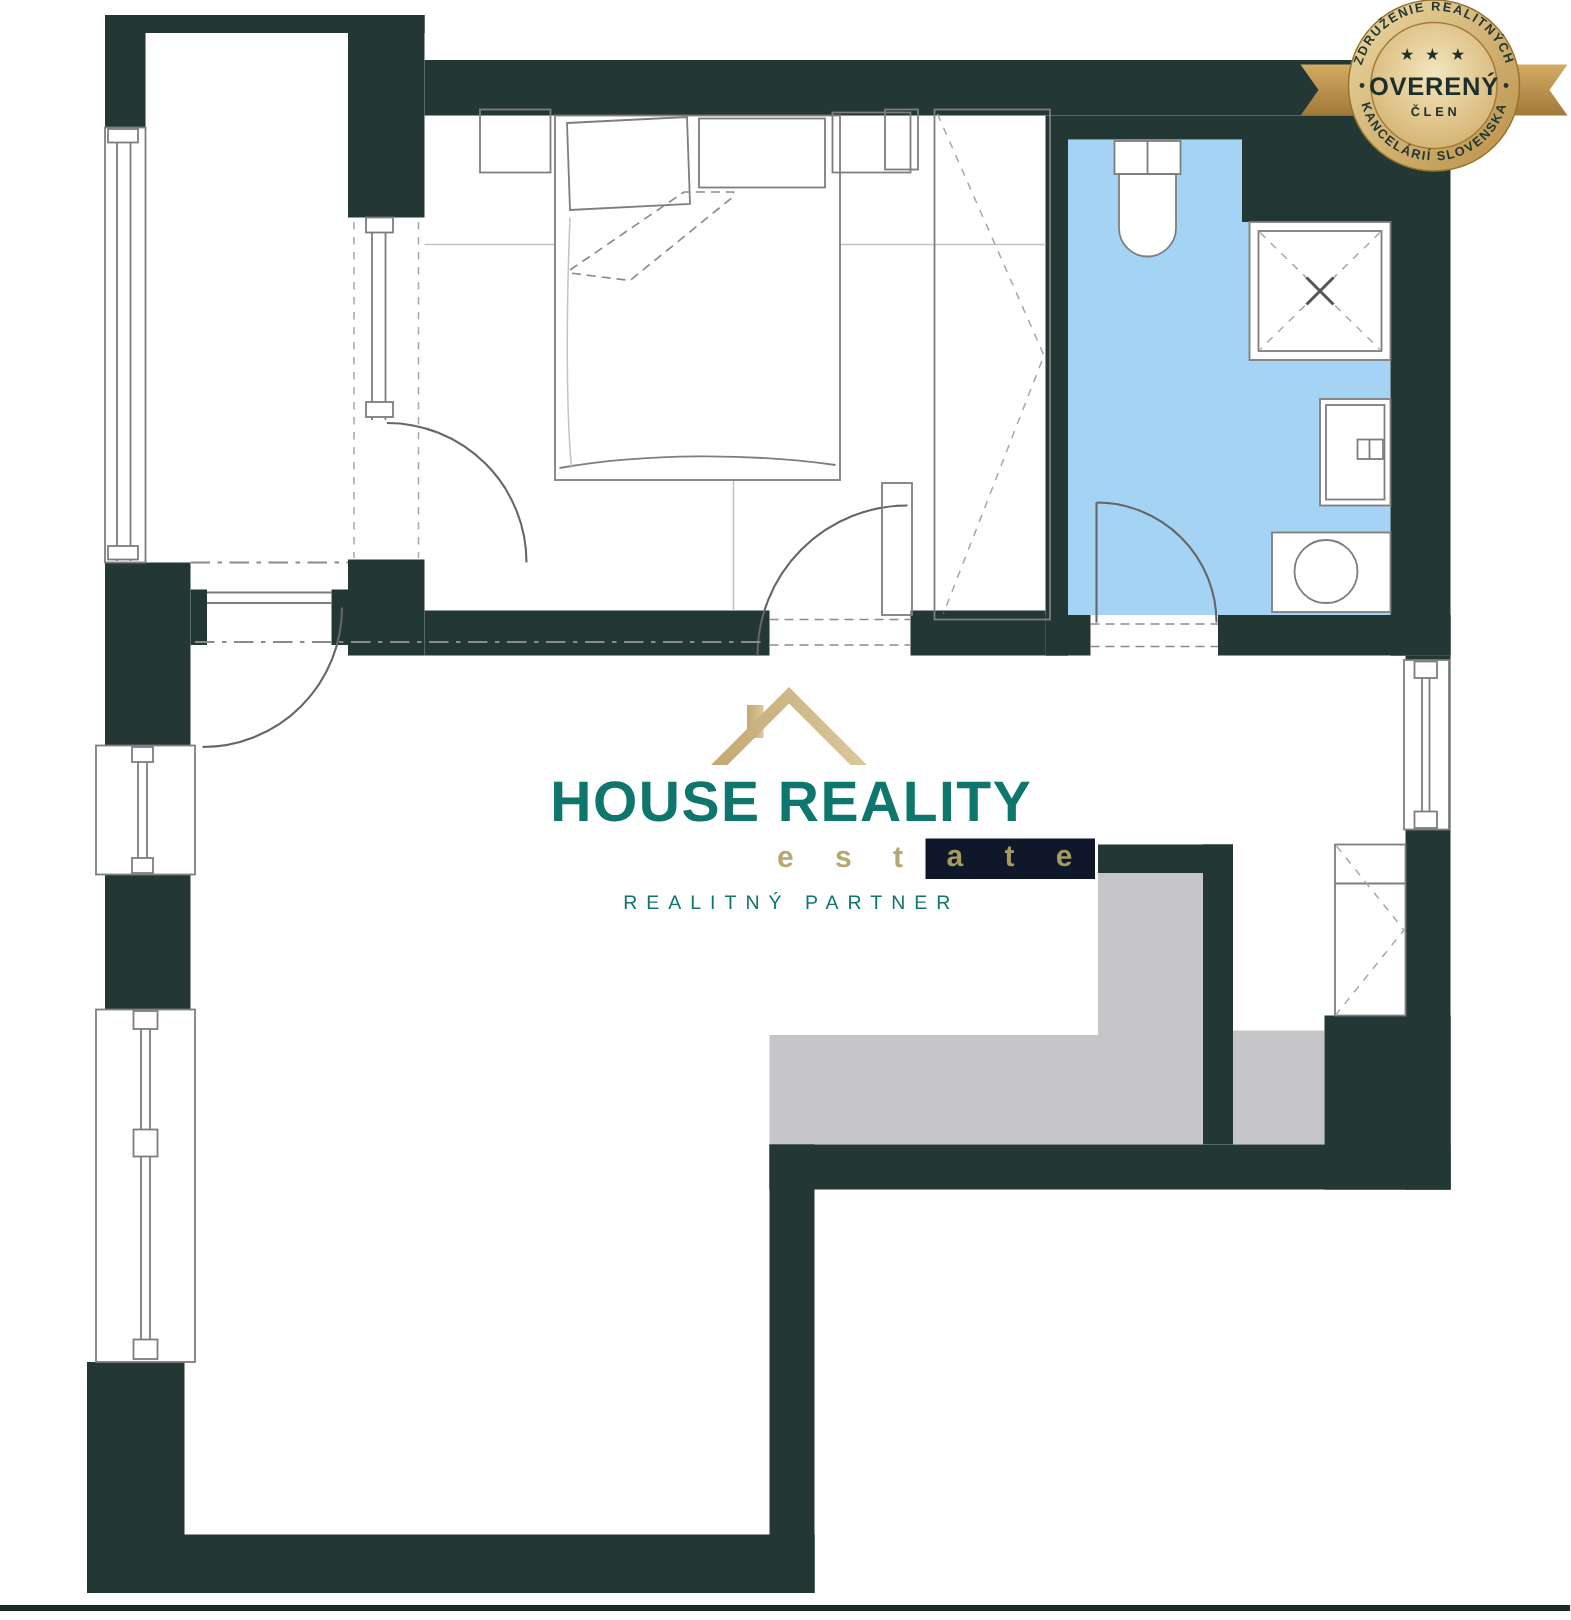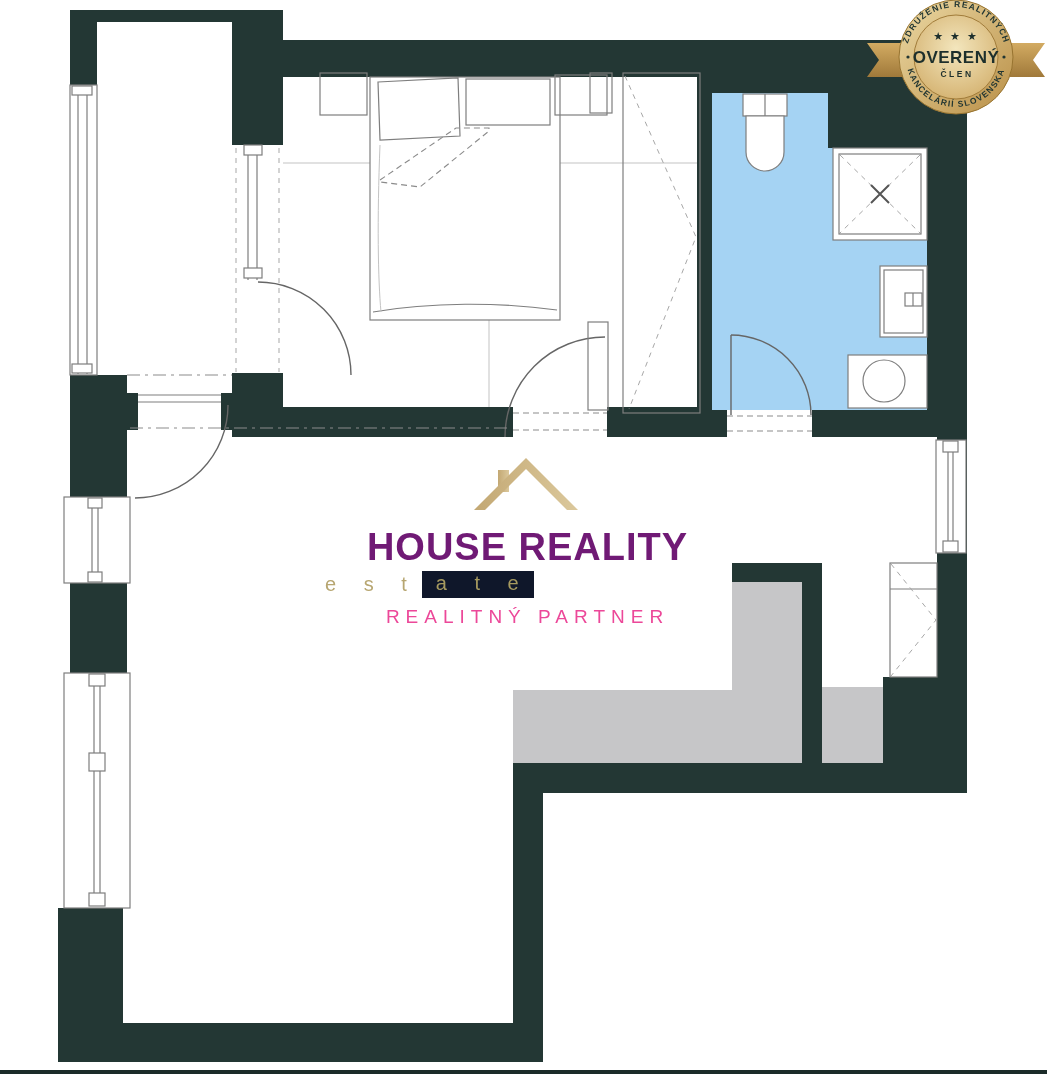--- a/index.html
+++ b/index.html
@@ -11,25 +11,25 @@
   .lnfill{fill:#ffffff;stroke:#7e7e7e;stroke-width:1.2;}
   .faint{fill:none;stroke:#c3c3c3;stroke-width:1;}
   .dash{fill:none;stroke:#8b8b8b;stroke-width:1.1;stroke-dasharray:6 4;}
   .dashdot{fill:none;stroke:#8b8b8b;stroke-width:1.2;stroke-dasharray:13 5 3 5;}
   .dash2{fill:none;stroke:#a7a7a7;stroke-width:1;stroke-dasharray:5 5;}
   .arc{fill:none;stroke:#666666;stroke-width:1.4;}
   .boldx{fill:none;stroke:#555555;stroke-width:2;}
   
   .logo{position:absolute;left:325px;top:456px;width:405px;text-align:center;z-index:3;}
   .logo-roof{display:block;margin:0 auto;}
-  .logo-title{font-size:38px;font-weight:bold;color:#701a75;letter-spacing:1px;line-height:1.05;margin-top:14px;}
-  .estate-row{margin-top:3px;display:flex;justify-content:flex-start;align-items:center;font-size:20px;}
+  .logo-title{font-size:38px;font-weight:bold;color:#0f766e;letter-spacing:1px;line-height:1.05;margin-top:2px;}
+  .estate-row{margin-top:3px;display:flex;justify-content:flex-end;align-items:center;font-size:20px;font-weight:bold;}
   .estate-prefix{color:#b7a671;letter-spacing:11px;}
   .estate-boxed{background:#0f172a;color:#a69a5f;letter-spacing:11px;padding:1px 4px 3px 14px;margin-left:4px;}
-  .logo-tagline{margin-top:8px;font-size:19px;letter-spacing:6px;color:#ec4899;}
+  .logo-tagline{margin-top:8px;font-size:13px;letter-spacing:6px;color:#0f766e;}
   
   #badge-svg{position:absolute;left:855px;top:0;z-index:4;}
   .badge-arc-text{font-size:8.5px;font-weight:bold;letter-spacing:1.2px;fill:#223632;}
   .badge-title{font-size:17px;font-weight:bold;fill:#1d2f2c;letter-spacing:0.5px;}
   .badge-sub{font-size:8.5px;font-weight:bold;fill:#1d2f2c;letter-spacing:2.5px;}
   .badge-stars{font-size:11px;fill:#1d2f2c;letter-spacing:2px;}
 </style>
 </head>
 <body>
 

